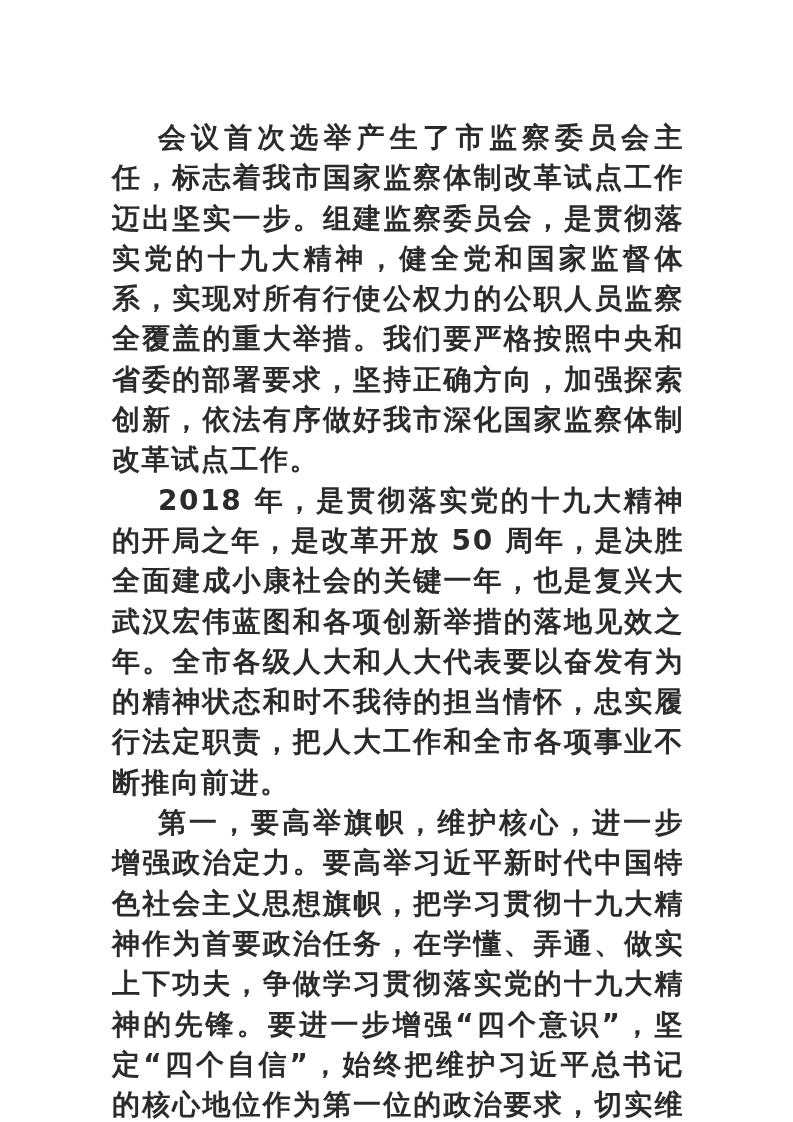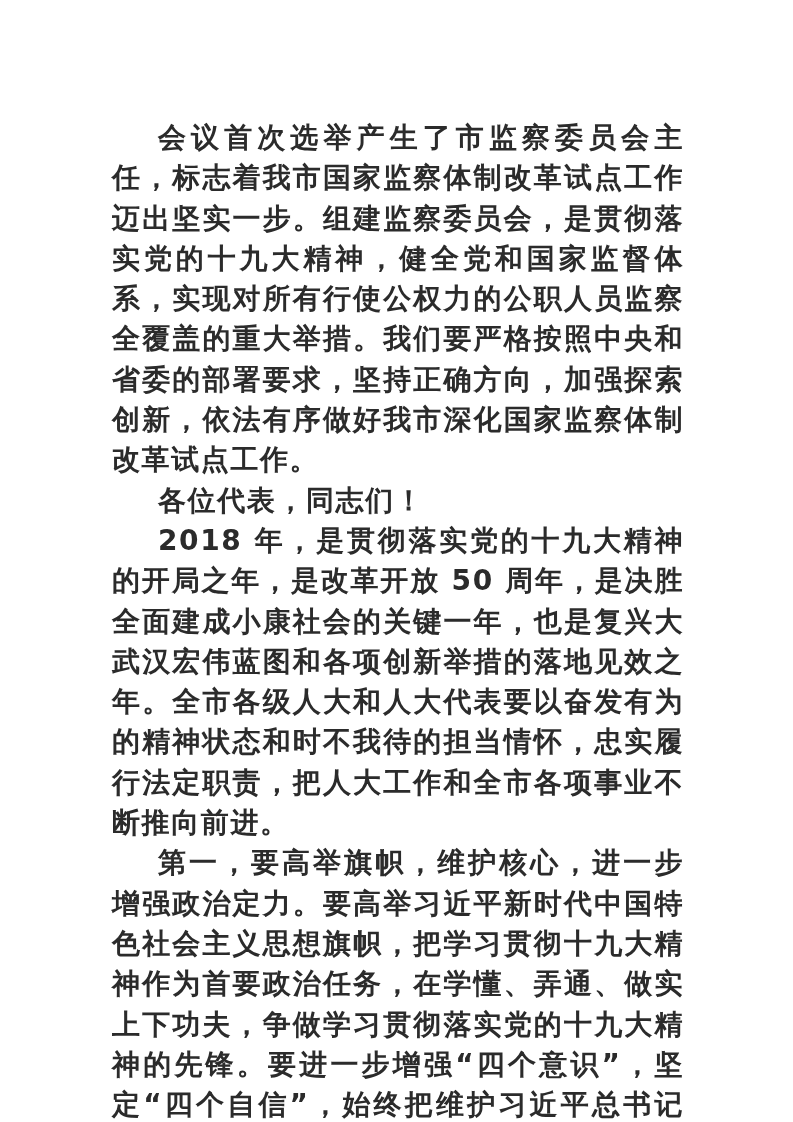--- a/index.html
+++ b/index.html
@@ -18,16 +18,15 @@
     text-align-last: left;
     font-weight: 700;
   }
   .para { margin: 0; text-indent: 46px; }
 </style>
 </head>
 <body>
 
 <div class="page">
   <p class="para">会议首次选举产生了市监察委员会主任，标志着我市国家监察体制改革试点工作迈出坚实一步。组建监察委员会，是贯彻落实党的十九大精神，健全党和国家监督体系，实现对所有行使公权力的公职人员监察全覆盖的重大举措。我们要严格按照中央和省委的部署要求，坚持正确方向，加强探索创新，依法有序做好我市深化国家监察体制改革试点工作。</p>
-  <p class="para">各位代表，同志们！</p>
   <p class="para">2018 年，是贯彻落实党的十九大精神的开局之年，是改革开放 50 周年，是决胜全面建成小康社会的关键一年，也是复兴大武汉宏伟蓝图和各项创新举措的落地见效之年。全市各级人大和人大代表要以奋发有为的精神状态和时不我待的担当情怀，忠实履行法定职责，把人大工作和全市各项事业不断推向前进。</p>
   <p class="para">第一，要高举旗帜，维护核心，进一步增强政治定力。要高举习近平新时代中国特色社会主义思想旗帜，把学习贯彻十九大精神作为首要政治任务，在学懂、弄通、做实上下功夫，争做学习贯彻落实党的十九大精神的先锋。要进一步增强“四个意识”，坚定“四个自信”，始终把维护习近平总书记的核心地位作为第一位的政治要求，切实维护党中央权威和集中统一领导。组建监察委员会、人民当家作主、依法治国有机统一，</p>
 </div>
 
 </body></html>

